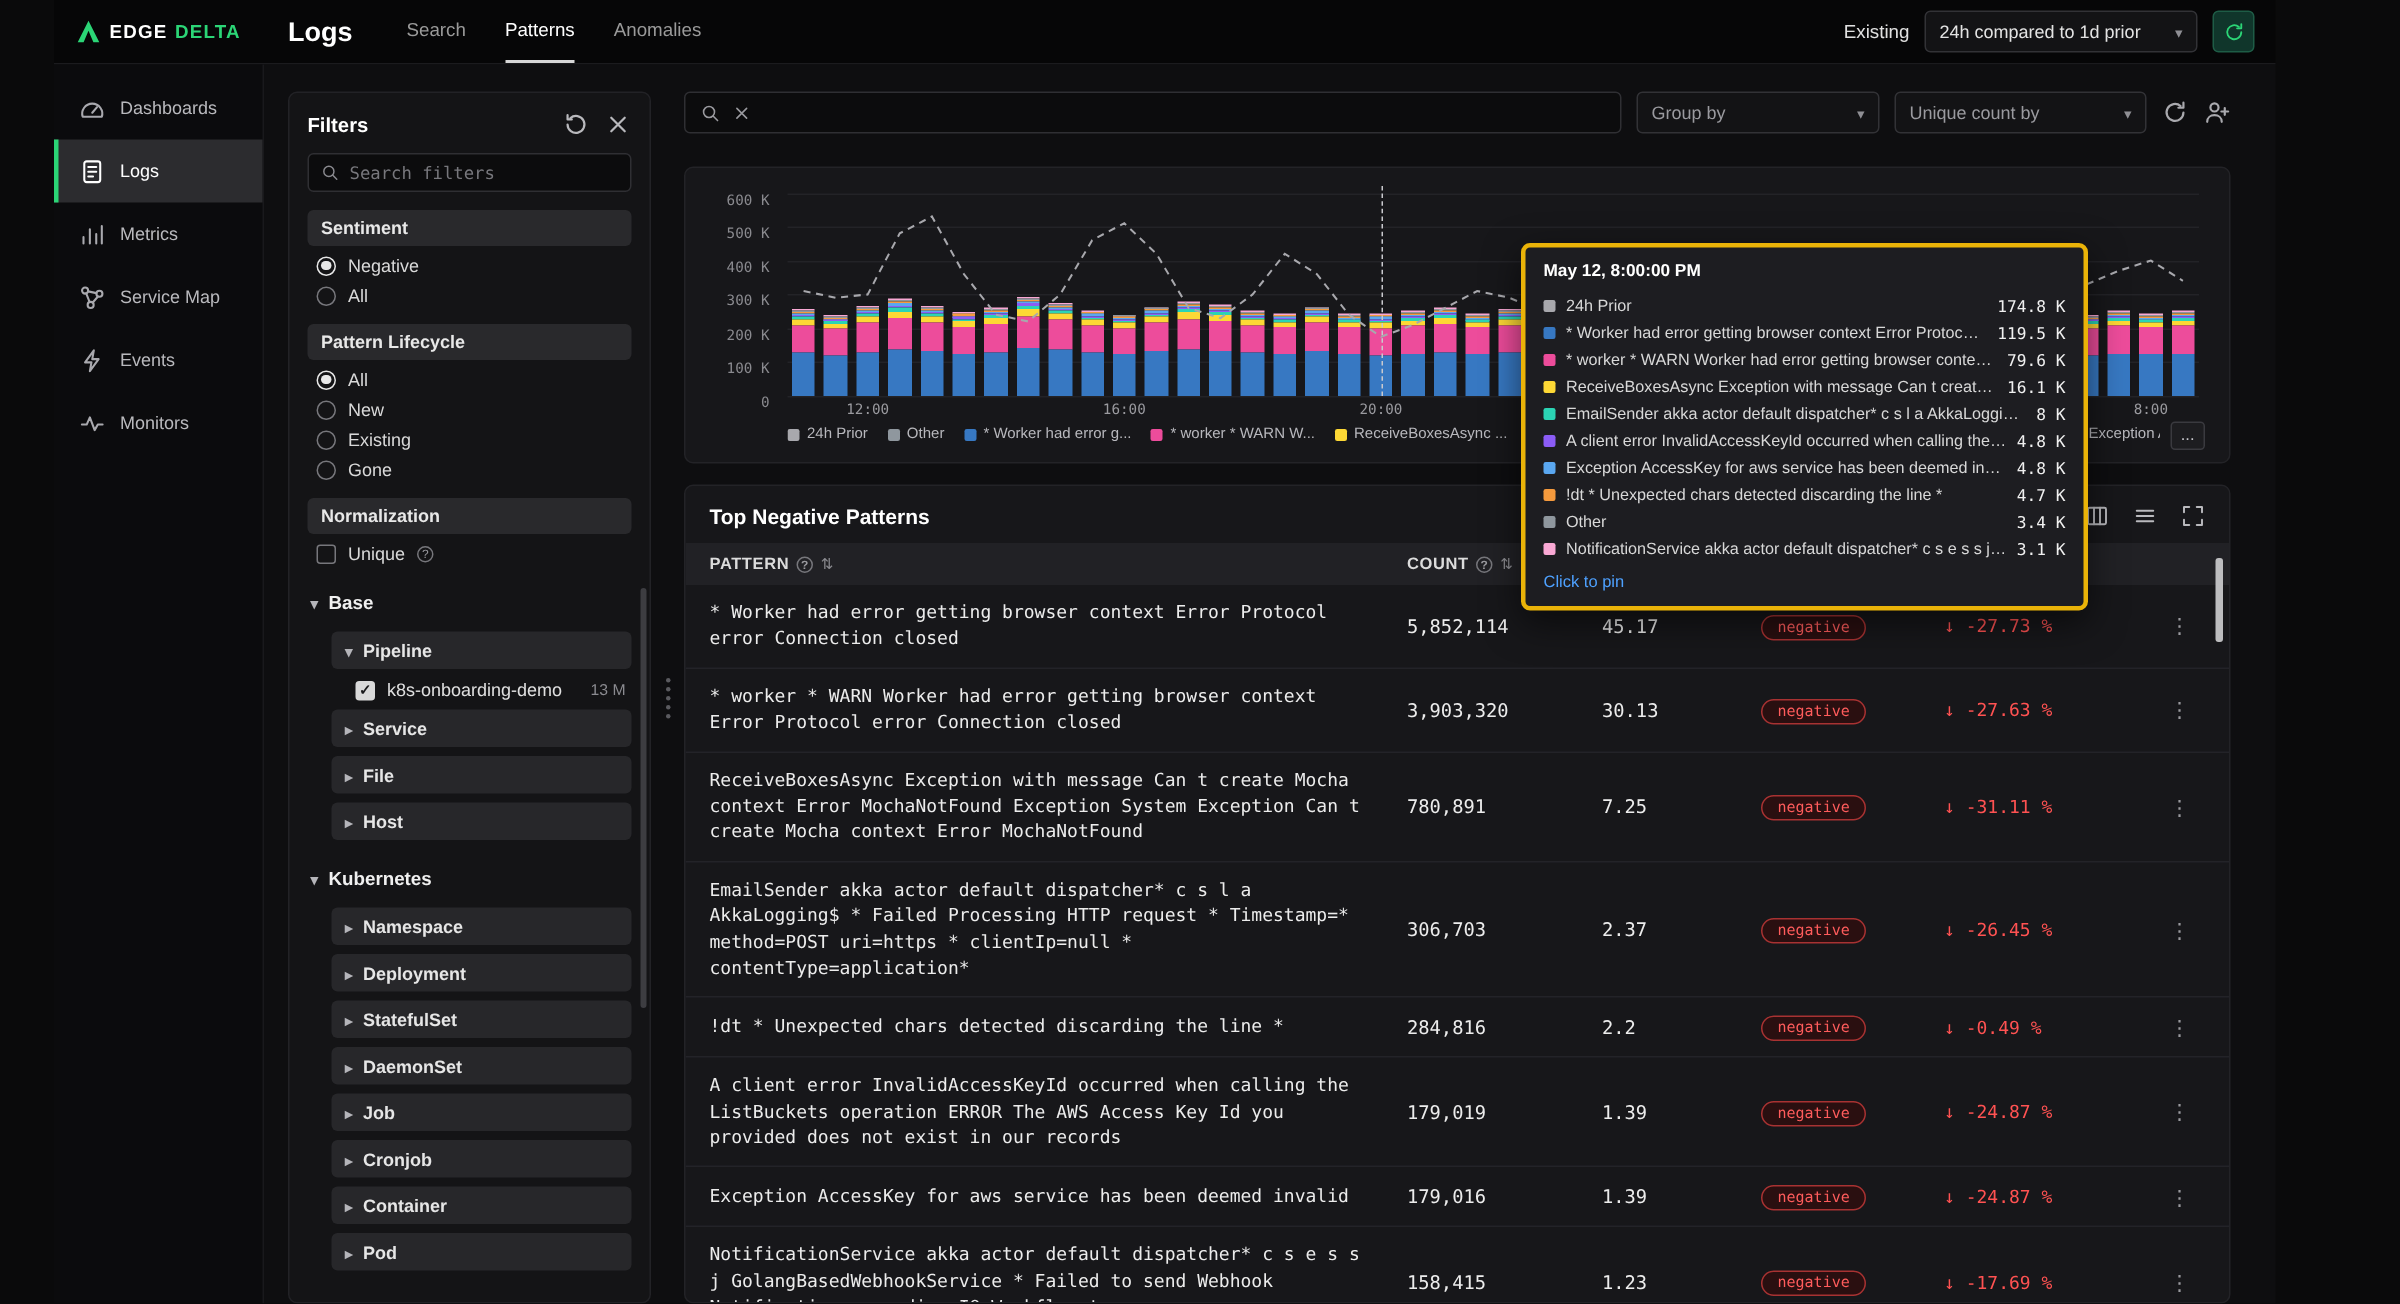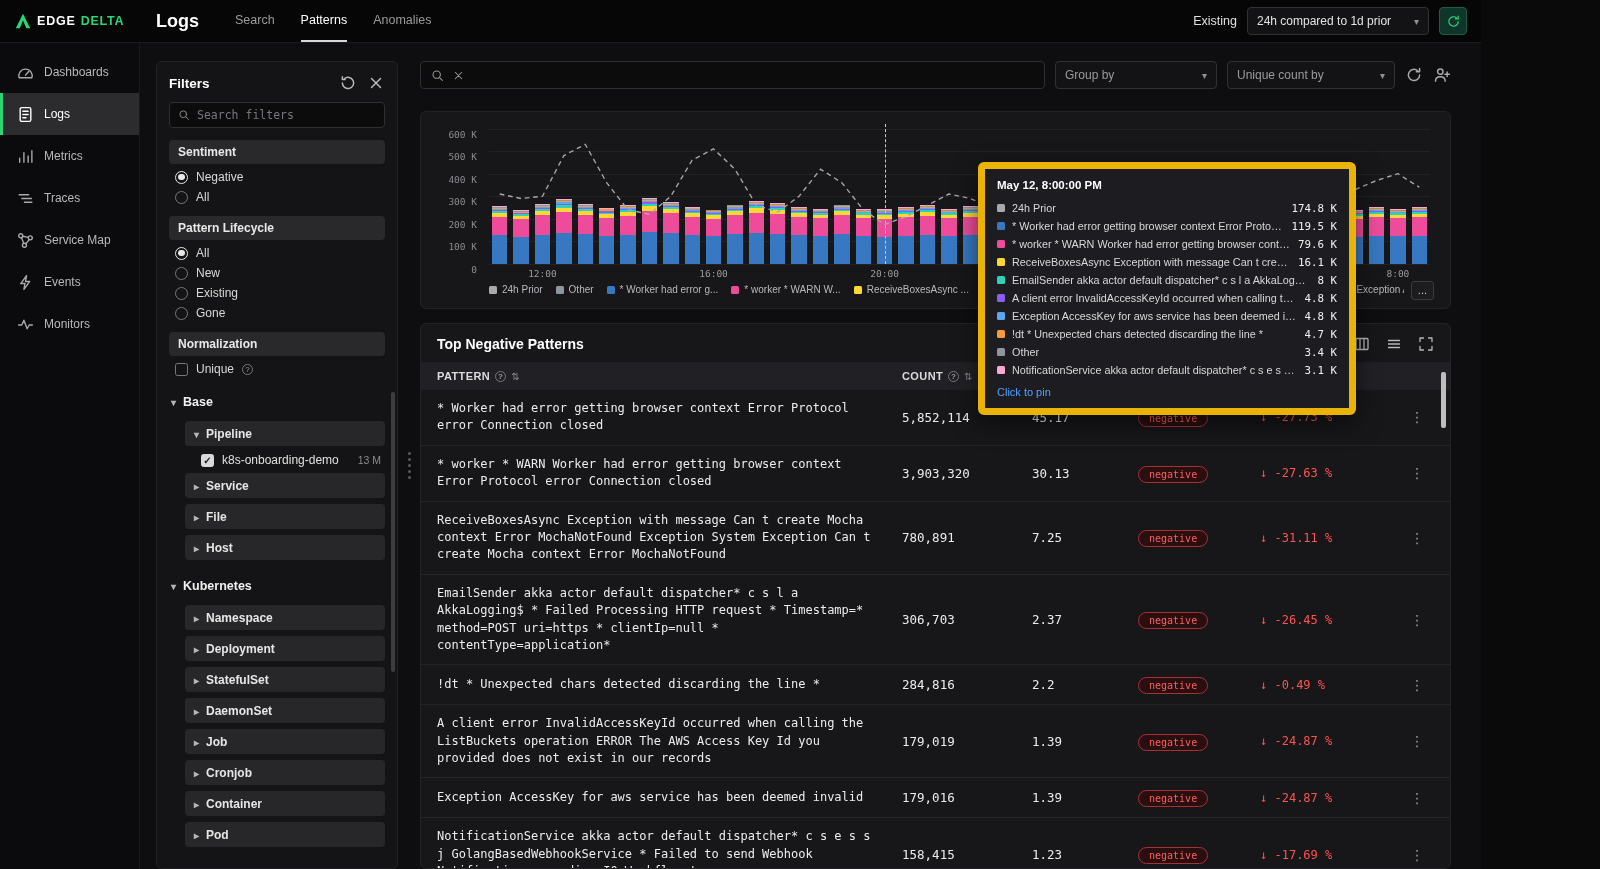--- a/index.html
+++ b/index.html
@@ -1,19 +1,19 @@
 <!DOCTYPE html>
 <html><head>
 <meta charset="utf-8">
 <style>
   * { box-sizing: border-box; margin: 0; padding: 0; }
   html,body { width:1600px; height:869px; overflow:hidden; background:#0a0a0b; color:#e6e6e6;
     font-family:"Liberation Sans", sans-serif; }
   .mono { font-family:"DejaVu Sans Mono", monospace; }
-  .app { width:1481px; height:869px; display:flex; flex-direction:column; }
+  .app { width:1481px; height:869px; display:flex; flex-direction:column;margin-left:36px; }
 
   
   .topbar { flex:0 0 42px; display:flex; align-items:center; background:#060607;
     border-bottom:1px solid #1b1b1e; padding:0 14px; }
   .brand { display:flex; align-items:center; gap:5px; width:126px; }
   .brand svg { width:18px; height:18px; }
   .brand-edge { font-weight:bold; font-size:12.5px; letter-spacing:.8px; color:#fff; }
   .brand-delta { font-weight:bold; font-size:12.5px; letter-spacing:.8px; color:#2bd576; }
   .page-title { font-size:18px; font-weight:bold; color:#fff; margin-left:16px; }
   .top-nav { display:flex; gap:26px; margin-left:36px; height:42px; align-items:center; }
@@ -125,21 +125,21 @@
   .x-labels span { position:absolute; transform:translateX(-50%); font-size:9.5px; color:#9a9a9f;
     font-family:"DejaVu Sans Mono", monospace; }
   .legend { position:absolute; left:52px; right:30px; top:160px; display:flex; align-items:center;
     gap:13px; overflow:hidden; white-space:nowrap; }
   .legend-item { display:flex; align-items:center; gap:5px; font-size:10px; color:#b8b8bd; flex:0 0 auto; cursor:pointer; }
   .legend-item .sw { width:8px; height:8px; border-radius:1.5px; }
   .legend-more { position:absolute; right:0; top:157px; border:1px solid #3a3a3f; border-radius:3px;
     color:#c9c9ce; font-size:11px; line-height:1; padding:3px 6px; cursor:pointer; background:#1d1d20; }
 
   .chart-tooltip { position:absolute; left:557px; top:50px; width:378px; background:#1d1d21;
-    border:7px solid #eab308; border-radius:6px; box-shadow:0 8px 24px rgba(0,0,0,.55);
+    border:3px solid #eab308; border-radius:6px; box-shadow:0 8px 24px rgba(0,0,0,.55);
     padding:10px 12px; z-index:30; }
   .tt-title { font-size:11.5px; font-weight:bold; color:#fff; margin-bottom:8px; }
   .tt-row { display:flex; align-items:center; gap:7px; padding:2.5px 0; }
   .tt-row .sw { width:8px; height:8px; border-radius:1.5px; flex:0 0 8px; }
   .tt-row .lbl { flex:1; font-size:10.8px; color:#d8d8d8; white-space:nowrap; overflow:hidden; text-overflow:ellipsis; }
   .tt-row .val { font-size:10.8px; color:#f0f0f0; font-family:"DejaVu Sans Mono", monospace; }
   .tt-pin { margin-top:7px; font-size:11px; color:#4ea1ff; cursor:pointer; }
 
   .table-panel { background:#17171a; border:1px solid #232327; border-radius:6px; flex:1; min-height:0;
     position:relative; overflow:hidden; display:flex; flex-direction:column; }
@@ -219,28 +219,20 @@
           </span>
           <span>Logs</span>
         </div>
         <div class="side-item">
           <span class="icon">
             <svg viewBox="0 0 16 16">
               <path d="M2.5 13.5v-4M6.5 13.5v-9M10.5 13.5v-6M14 13.5V2.5"></path>
             </svg>
           </span>
           <span>Metrics</span>
-        </div>
-        <div class="side-item">
-          <span class="icon">
-            <svg viewBox="0 0 16 16">
-              <path d="M2 4.5h9M4.5 8h9M7 11.5h7"></path>
-            </svg>
-          </span>
-          <span>Traces</span>
         </div>
         <div class="side-item">
           <span class="icon">
             <svg viewBox="0 0 16 16">
               <circle cx="3.5" cy="3.5" r="1.9"></circle>
               <circle cx="12.5" cy="5.5" r="1.9"></circle>
               <circle cx="7" cy="12.5" r="1.9"></circle>
               <path d="M5.4 4l5.2 1.1M4.2 5.2l2.1 5.4M11.6 7.2l-3.3 3.8"></path>
             </svg>
           </span>

